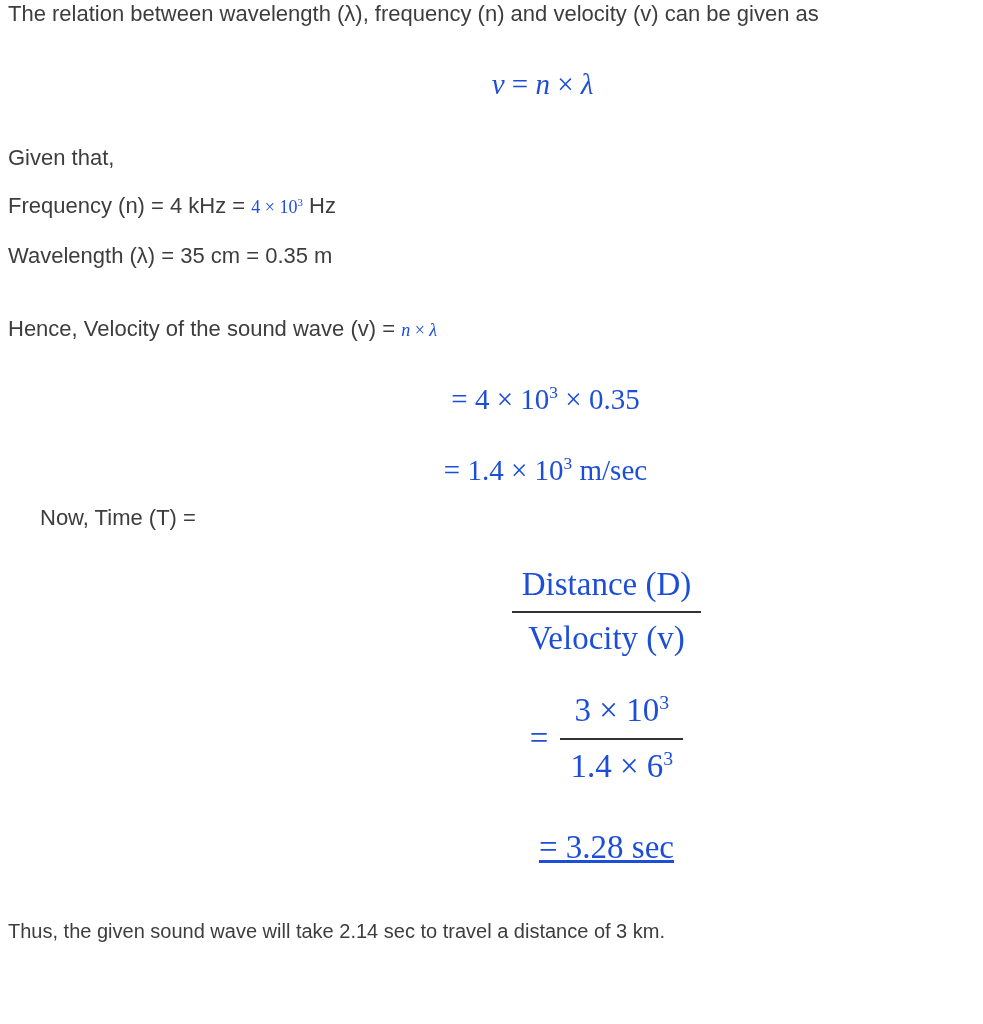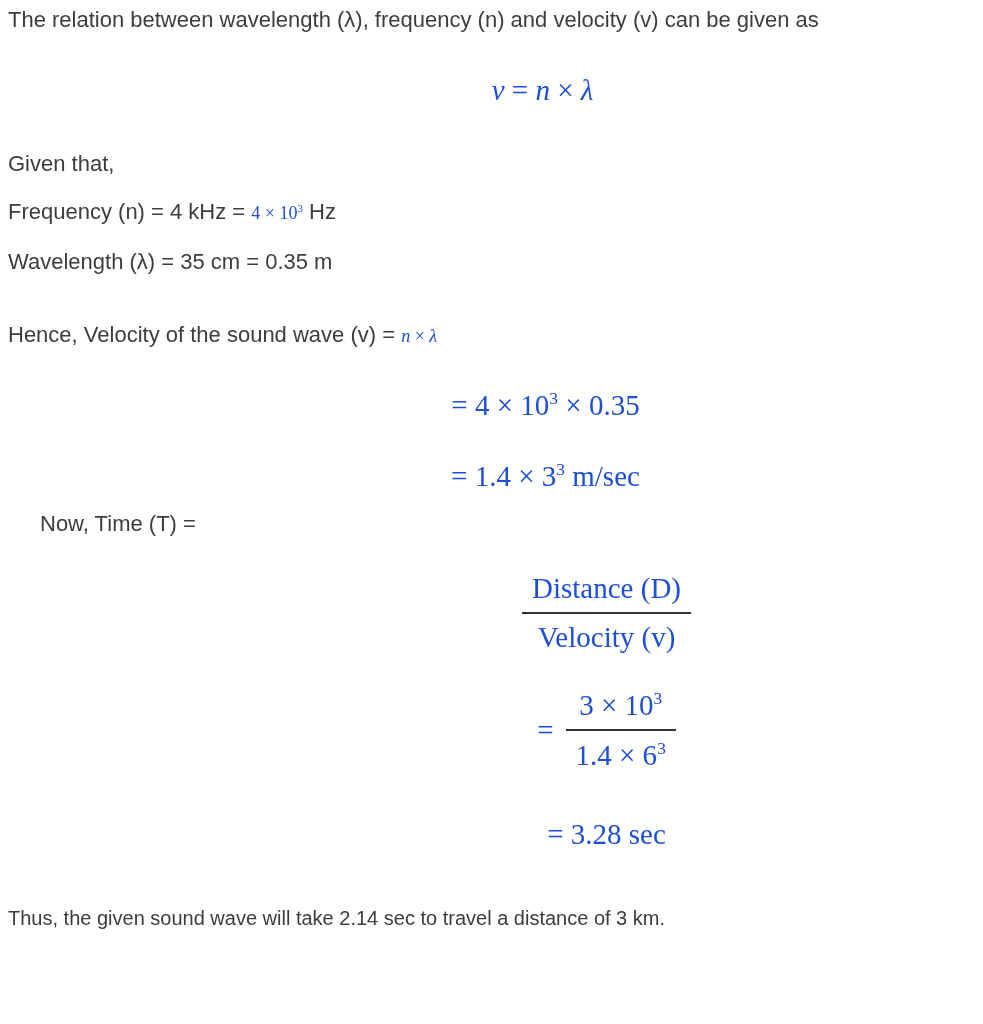--- a/index.html
+++ b/index.html
@@ -6,21 +6,21 @@
   html, body { margin: 0; padding: 0; }
   body {
     width: 983px;
     height: 1024px;
     background: #ffffff;
     overflow: hidden;
   }
   .page {
     width: 100%;
     height: 100%;
-    padding: 6px 8px 0 8px;
+    padding: 0 8px 0 8px;
     font-family: "Liberation Sans", sans-serif;
     color: #3d3d3d;
   }
   .body-text {
     margin: 0;
     font-size: 22px;
     line-height: 28px;
     color: #3d3d3d;
   }
   .math {
@@ -49,21 +49,21 @@
   .given-line { margin-top: 17px; line-height: 33px; }
   .hence-line { margin-top: 40px; line-height: 34px; }
   .step-line {
     font-size: 29px;
     line-height: 40px;
     padding-left: 108px;
   }
   .step-1 { margin-top: 26px; }
   .step-2 { margin-top: 24px; }
   .now-line { margin-top: 14px; margin-left: 32px; }
-  .time-math { padding-left: 230px; font-size: 29px; }
+  .time-math { padding-left: 230px; font-size: 33px; text-decoration: underline; }
   .time-frac-block { margin-top: 32px; }
   .time-sub-block { margin-top: 30px; }
   .time-result { margin-top: 40px; line-height: 38px; }
   .frac {
     display: inline-block;
     vertical-align: middle;
     text-align: center;
   }
   .fnum {
     display: block;
@@ -100,21 +100,21 @@
 
   <p class="body-text given-line"><span>Frequency (n) = 4 kHz = </span><span class="math inline-math"><span>4 × 10</span><span class="sup">3</span></span><span> Hz</span></p>
 
   <p class="body-text given-line"><span>Wavelength (λ) = 35 cm = 0.35 m</span></p>
 
 
   <p class="body-text hence-line"><span>Hence, Velocity of the sound wave (v) = </span><span class="math inline-math"><span class="var">n</span><span> × </span><span class="var">λ</span></span></p>
 
   <div class="eq-display step-line step-1 math"><span>= 4 × 10</span><span class="sup">3</span><span> × 0.35</span></div>
 
-  <div class="eq-display step-line step-2 math"><span>= 1.4 × 3</span><span class="sup">3</span><span> m/sec</span></div>
+  <div class="eq-display step-line step-2 math"><span>= 1.4 × 10</span><span class="sup">3</span><span> m/sec</span></div>
 
   <p class="body-text now-line">Now, Time (T) =</p>
 
   <div class="eq-display time-math time-frac-block math">
     <span class="frac"><span class="fnum">Distance (D)</span><span class="fden">Velocity (v)</span></span>
   </div>
 
   <div class="eq-display time-math time-sub-block math">
     <span class="eqsign">=</span><span class="frac"><span class="fnum"><span>3 × 10</span><span class="sup">3</span></span><span class="fden"><span>1.4 × 6</span><span class="sup">3</span></span></span>
   </div>

